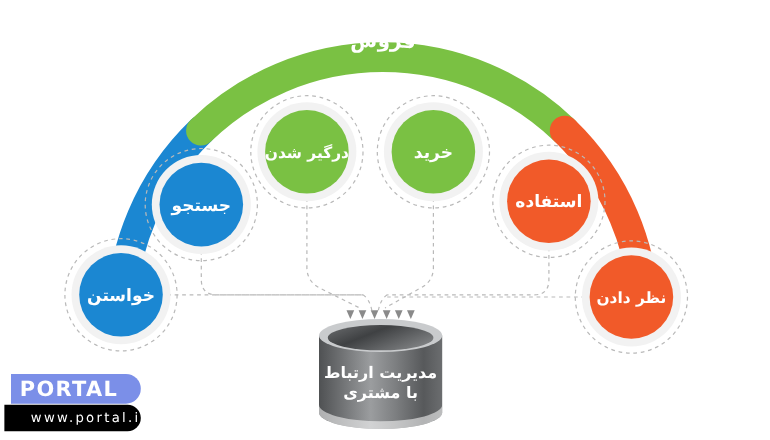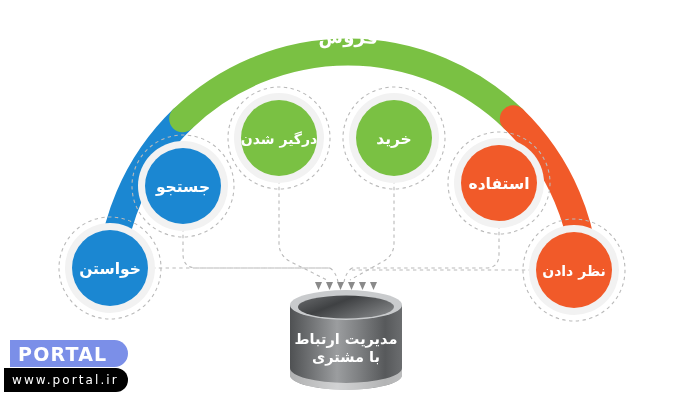--- a/index.html
+++ b/index.html
@@ -40,21 +40,21 @@
     border-radius:0 13px 13px 0;
     width:124px;height:24px;
     display:flex;align-items:center;
     direction:ltr;
     margin-top:1px;
   }
   .logo-bot span{
     color:#ffffff;
     font-size:12px;
     letter-spacing:2.1px;
-    padding-left:8px;
+    padding-left:24px;
     font-family:"DejaVu Sans","Liberation Sans",sans-serif;
   }
 
   .node-text, .arc-text, .cyl-text{
     font-family:"DejaVu Sans","Liberation Sans",sans-serif;
     font-weight:bold;
     fill:#ffffff;
   }
 </style>
 </head>

